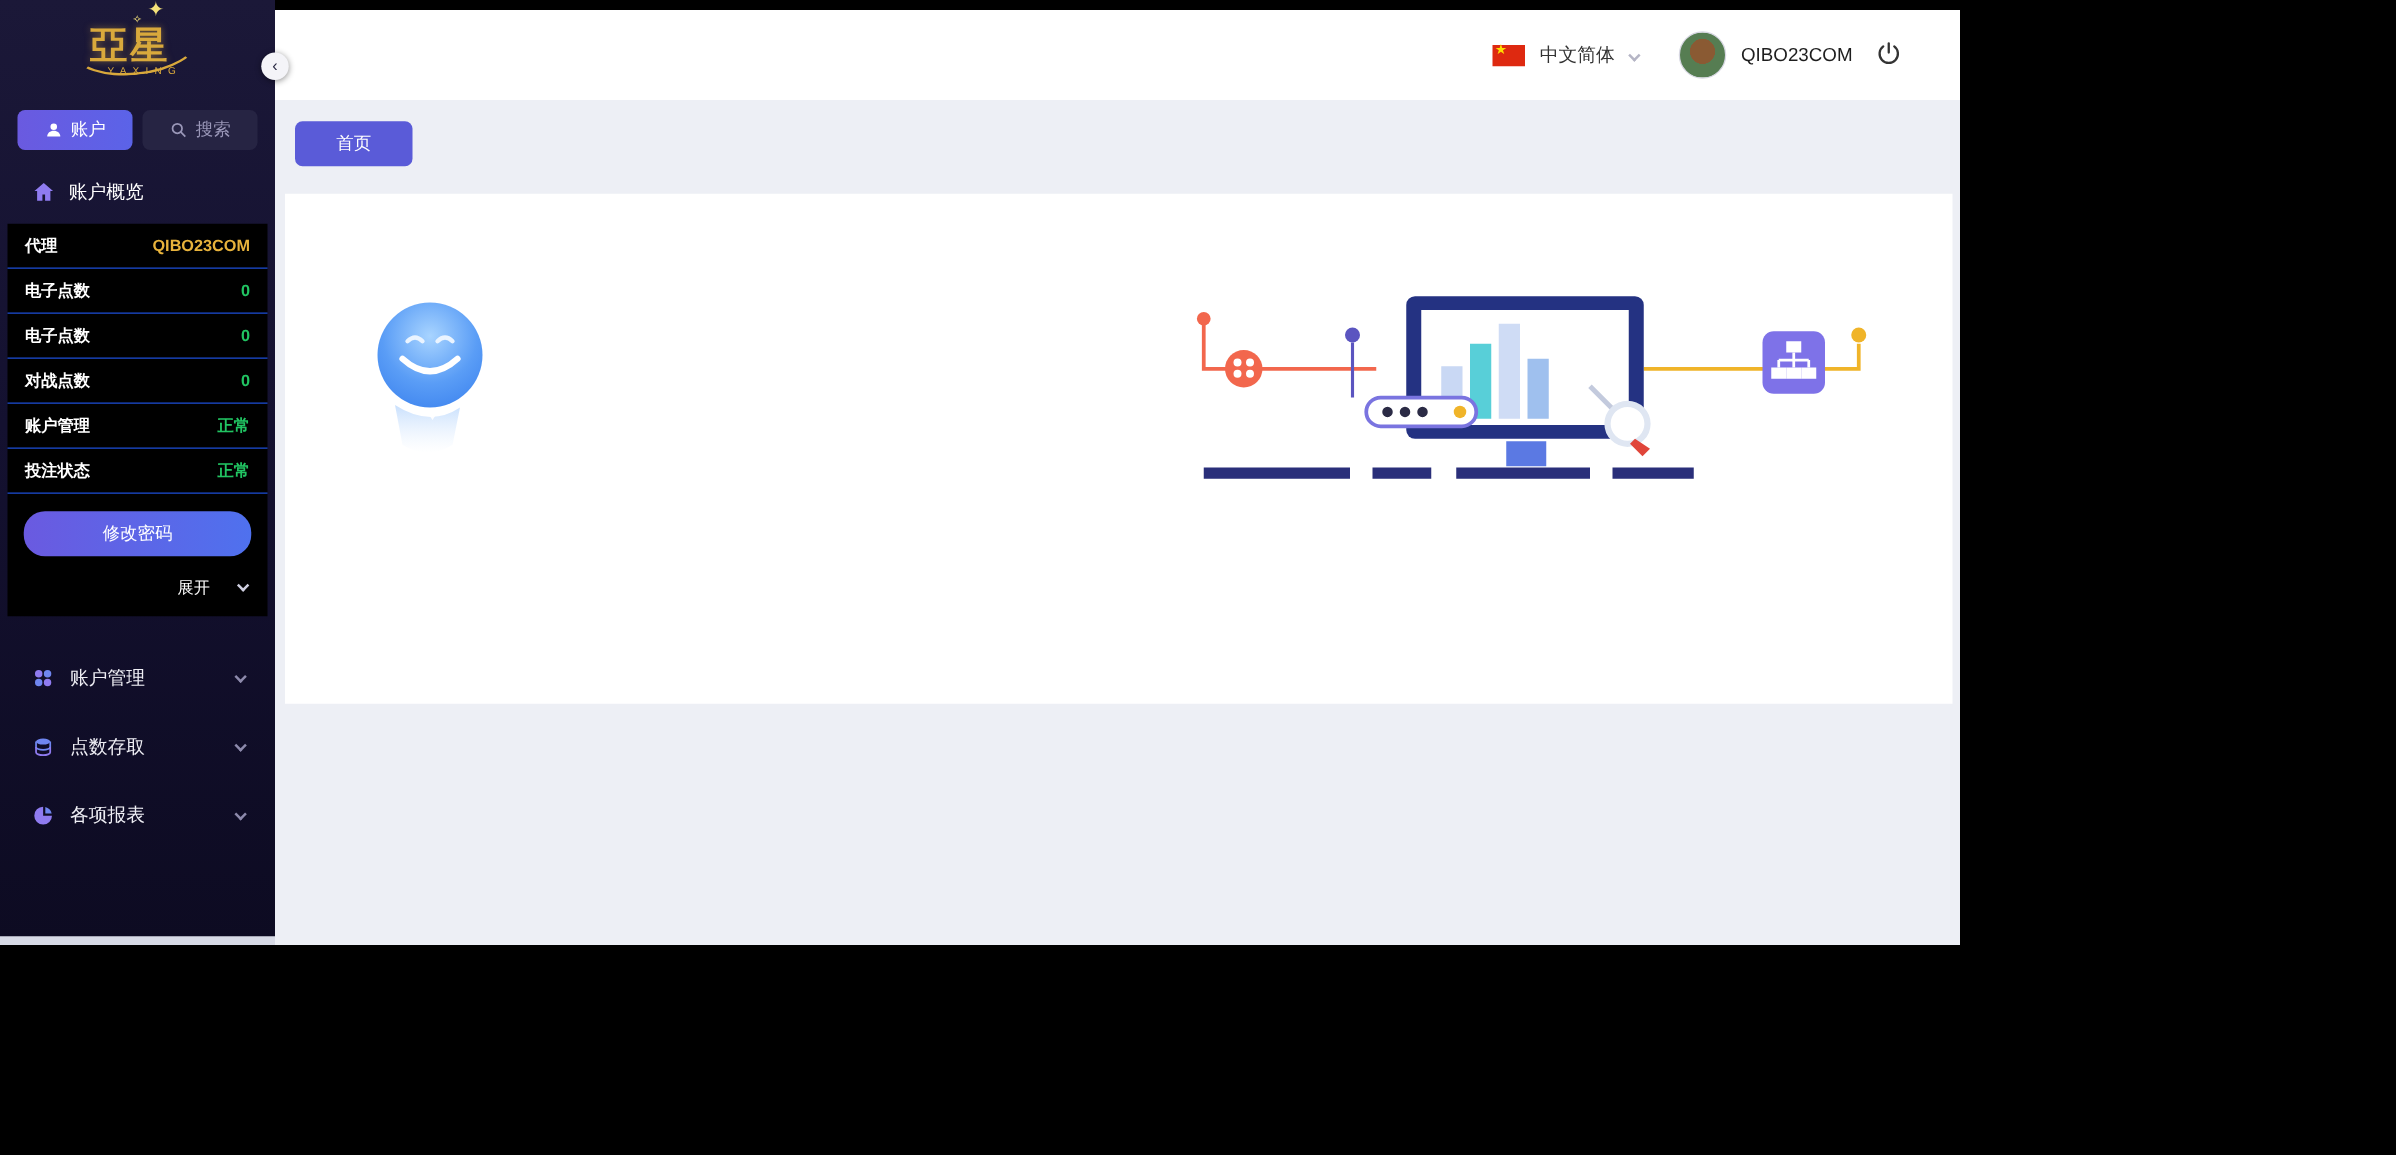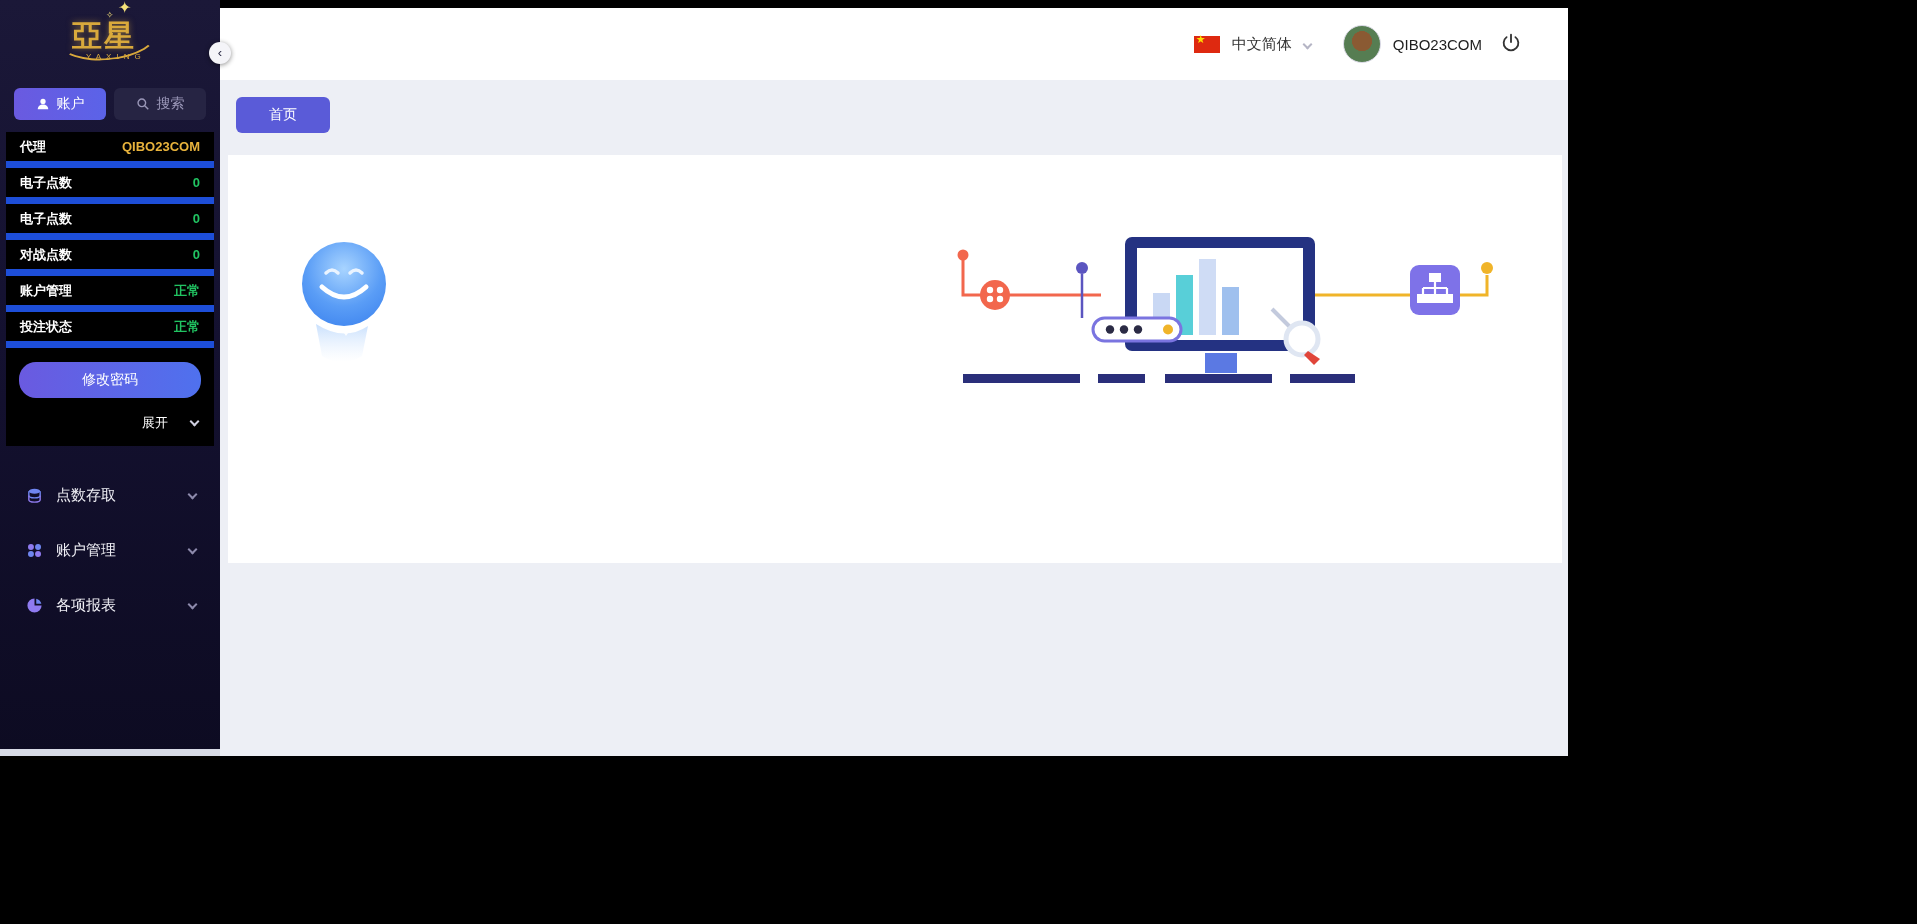--- a/index.html
+++ b/index.html
@@ -22,21 +22,21 @@
   .tab { flex:1; height:32px; border-radius:6px; display:flex; align-items:center; justify-content:center;
     gap:7px; font-size:14px; border:none; cursor:pointer; font-family:inherit; }
   .tab.active { background:linear-gradient(90deg,#6a5ae0,#5b63e8); color:#fff; }
   .tab.inactive { background:#262443; color:#9a97b8; }
 
   .overview-row { display:flex; align-items:center; gap:11px; padding:12px 0 12px 26px; font-size:15px;
     color:#fff; cursor:pointer; }
 
   .panel { background:#000; margin:4px 6px 0; padding-bottom:12px; }
   .prow { display:flex; justify-content:space-between; align-items:center; height:36px; padding:0 14px;
-    border-bottom:7px solid #1d4ed8; font-size:13px; }
+    border-bottom:1px solid #1d4ed8; font-size:13px; }
   .plabel { color:#fff; font-weight:700; }
   .pvalue { font-weight:700; }
   .pvalue.gold { color:#e8b33c; }
   .pvalue.green { color:#21c462; }
   .pwd-btn { display:block; width:calc(100% - 26px); margin:14px auto 0; height:36px; border-radius:17px;
     border:none; background:linear-gradient(90deg,#6a5ae0,#4f71ee); color:#fff; font-size:14px;
     cursor:pointer; font-family:Liberation Mono, monospace; }
   .expand { display:flex; justify-content:flex-end; align-items:center; gap:23px; padding:16px 16px 2px;
     color:#fff; font-size:13px; cursor:pointer; }
 
@@ -101,20 +101,26 @@
       </button>
       <button class="tab inactive">
         <svg width="14" height="14" viewBox="0 0 24 24">
           <circle cx="10" cy="10" r="6.5" fill="none" stroke="#9a97b8" stroke-width="2.4"></circle>
           <line x1="15" y1="15" x2="21" y2="21" stroke="#9a97b8" stroke-width="2.4"></line>
         </svg>
         <span>搜索</span>
       </button>
     </div>
 
+    <div class="overview-row">
+      <svg width="18" height="17" viewBox="0 0 24 24">
+        <path d="M12 2 1.5 11h3v11h6v-7h3v7h6V11h3z" fill="#8f7bf0"></path>
+      </svg>
+      <span>账户概览</span>
+    </div>
 
     <div class="panel">
       <div class="prow">
         <span class="plabel">代理</span>
         <span class="pvalue gold">QIBO23COM</span>
       </div>
       <div class="prow">
         <span class="plabel">电子点数</span>
         <span class="pvalue green">0</span>
       </div>
@@ -135,37 +141,37 @@
         <span class="pvalue green">正常</span>
       </div>
       <button class="pwd-btn">修改密码</button>
       <div class="expand">
         <span>展开</span>
         <i class="chev"></i>
       </div>
     </div>
 
     <nav class="menu">
-      <div class="menu-item">
-        <svg width="17" height="17" viewBox="0 0 24 24">
-          <ellipse cx="12" cy="6" rx="8" ry="3.4" fill="#6f86f0"></ellipse>
-          <path d="M4 6v6c0 1.9 3.6 3.4 8 3.4s8-1.5 8-3.4V6" fill="none" stroke="#6f86f0" stroke-width="2"></path>
-          <path d="M4 12v6c0 1.9 3.6 3.4 8 3.4s8-1.5 8-3.4v-6" fill="none" stroke="#8f7bf0" stroke-width="2"></path>
-        </svg>
-        <span>点数存取</span>
-        <i class="chev"></i>
-      </div>
       <div class="menu-item">
         <svg width="17" height="17" viewBox="0 0 24 24">
           <circle cx="7" cy="7" r="4.2" fill="#8f7bf0"></circle>
             <circle cx="17" cy="7" r="4.2" fill="#6f86f0"></circle>
           <circle cx="7" cy="17" r="4.2" fill="#6f86f0"></circle>
             <circle cx="17" cy="17" r="4.2" fill="#8f7bf0"></circle>
         </svg>
         <span>账户管理</span>
+        <i class="chev"></i>
+      </div>
+      <div class="menu-item">
+        <svg width="17" height="17" viewBox="0 0 24 24">
+          <ellipse cx="12" cy="6" rx="8" ry="3.4" fill="#6f86f0"></ellipse>
+          <path d="M4 6v6c0 1.9 3.6 3.4 8 3.4s8-1.5 8-3.4V6" fill="none" stroke="#6f86f0" stroke-width="2"></path>
+          <path d="M4 12v6c0 1.9 3.6 3.4 8 3.4s8-1.5 8-3.4v-6" fill="none" stroke="#8f7bf0" stroke-width="2"></path>
+        </svg>
+        <span>点数存取</span>
         <i class="chev"></i>
       </div>
       <div class="menu-item">
         <svg width="17" height="17" viewBox="0 0 24 24">
           <path d="M12 12V2a10 10 0 1 0 10 10z" fill="#8f7bf0"></path>
           <path d="M14.5 2.3V9.5h7.2a10 10 0 0 0-7.2-7.2z" fill="#6f86f0"></path>
         </svg>
         <span>各项报表</span>
         <i class="chev"></i>
       </div>

